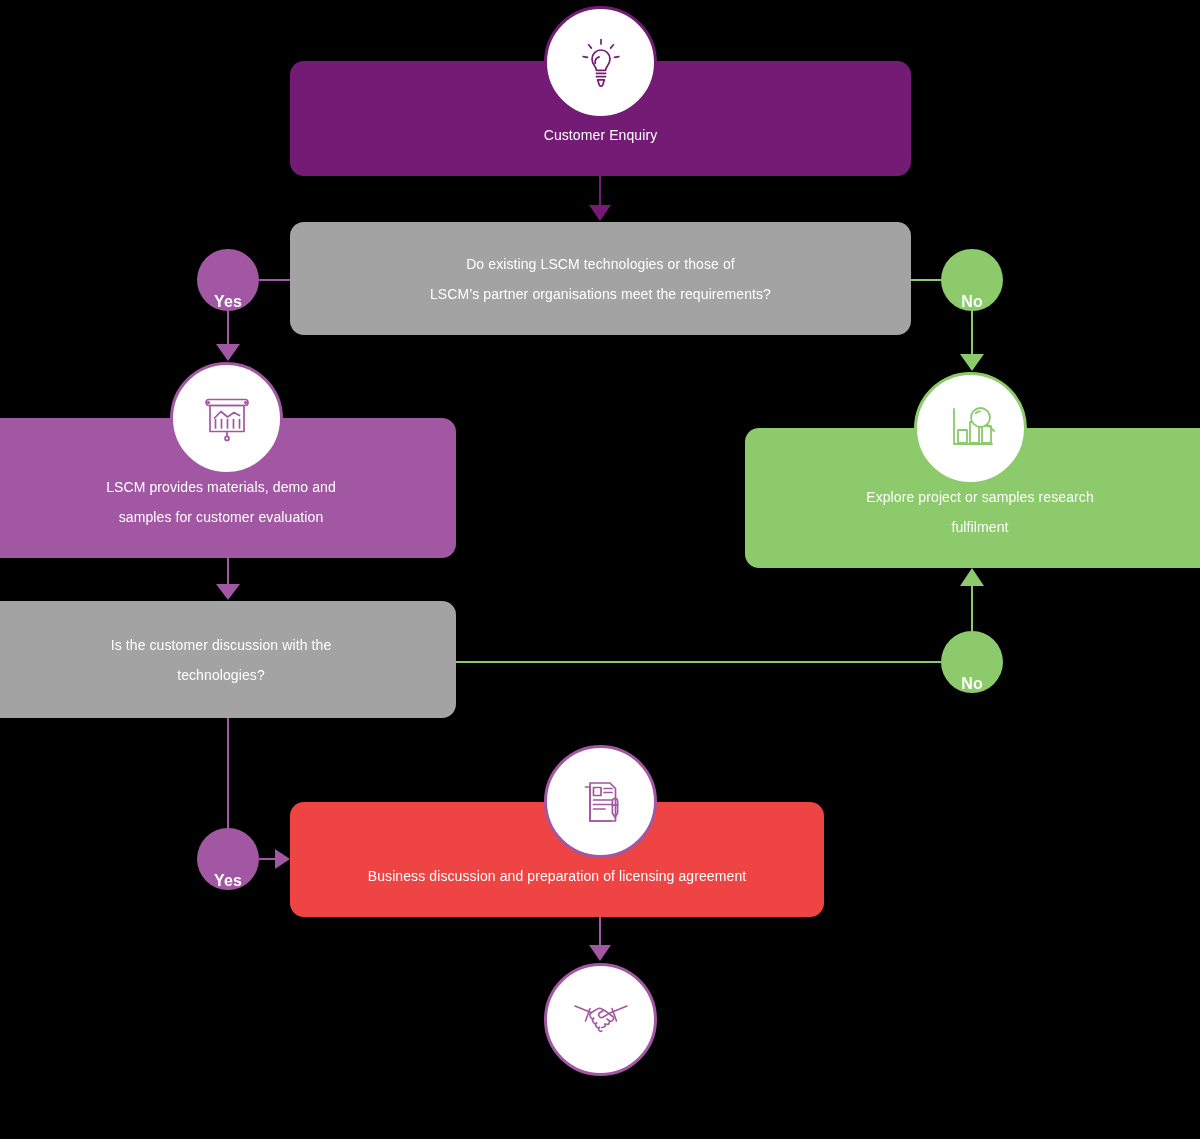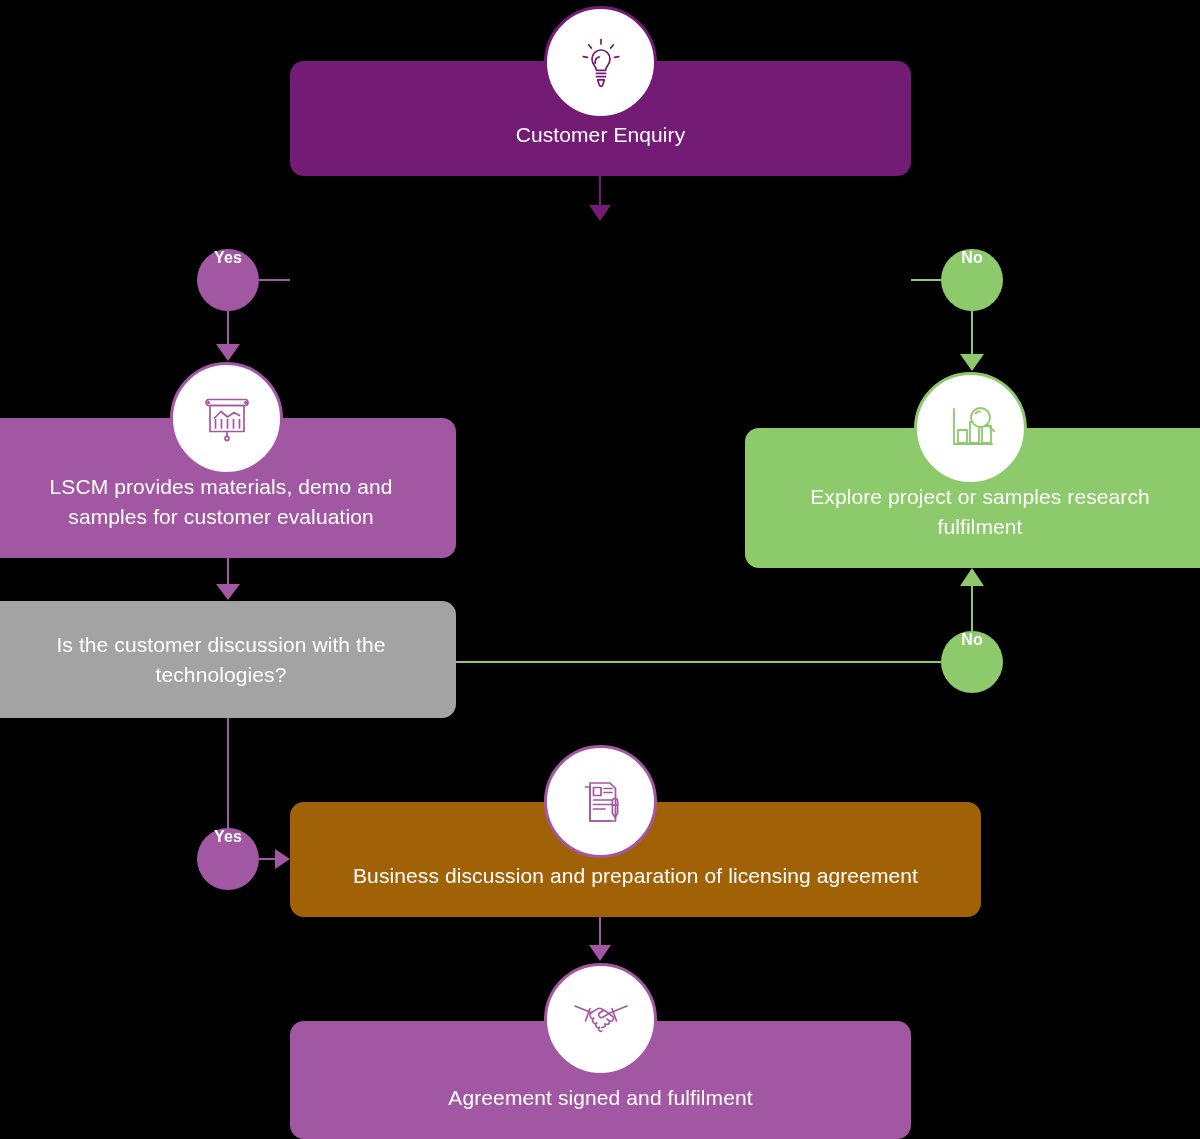--- a/index.html
+++ b/index.html
@@ -25,36 +25,36 @@
     display: flex;
     align-items: flex-end;
     justify-content: center;
     color: #ffffff;
     text-align: center;
   }
   .node .node-label {
     display: block;
     width: 100%;
     padding: 0 26px 26px 26px;
-    font-size: 21px;
+    font-size: 14px;
     line-height: 30px;
     letter-spacing: 0.1px;
     box-sizing: border-box;
   }
   .node.decision {
     align-items: center;
   }
   .node.decision .node-label {
     padding: 0 26px;
   }
   .badge {
     position: absolute;
     border-radius: 50%;
     display: flex;
-    align-items: flex-start;
+    align-items: flex-end;
     justify-content: center;
     color: #ffffff;
     font-size: 16px;
     font-weight: bold;
     letter-spacing: 0.2px;
     z-index: 6;
   }
   .icon-bubble {
     position: absolute;
     border-radius: 50%;
@@ -132,20 +132,26 @@
         <line x1="600" y1="917" x2="600" y2="946" stroke="#A257A3" stroke-width="2"></line>
         <polygon points="589,945 611,945 600,961" fill="#A257A3"></polygon>
       </g>
     </svg>
   </div>
 
   <div class="node" style="left:290px;top:61px;width:621px;height:115px;background:#741B75;">
     <span class="node-label">Customer Enquiry</span>
   </div>
 
+  <div class="node decision" style="left:290px;top:222px;width:621px;height:113px;background:#A3A3A3;">
+    <span class="node-label">
+      <span>Do existing LSCM technologies or those of</span><br>
+      <span>LSCM’s partner organisations meet the requirements?</span>
+    </span>
+  </div>
 
   <div class="node" style="left:-14px;top:418px;width:470px;height:140px;background:#A257A3;">
     <span class="node-label">
       <span>LSCM provides materials, demo and</span><br>
       <span>samples for customer evaluation</span>
     </span>
   </div>
 
   <div class="node" style="left:745px;top:428px;width:470px;height:140px;background:#8CCA6B;">
     <span class="node-label">
@@ -154,27 +160,24 @@
     </span>
   </div>
 
   <div class="node decision" style="left:-14px;top:601px;width:470px;height:117px;background:#A3A3A3;">
     <span class="node-label">
       <span>Is the customer discussion with the</span><br>
       <span>technologies?</span>
     </span>
   </div>
 
-  <div class="node" style="left:290px;top:802px;width:691px;height:115px;background:#a16207;">
+  <div class="node" style="left:290px;top:802px;width:534px;height:115px;background:#ef4444;">
     <span class="node-label">Business discussion and preparation of licensing agreement</span>
   </div>
 
-  <div class="node" style="left:290px;top:1021px;width:621px;height:118px;background:#A257A3;">
-    <span class="node-label">Agreement signed and fulfilment</span>
-  </div>
 
   <div class="icon-bubble" style="left:544px;top:6px;width:113px;height:113px;border:3px solid #741B75;">
     <span>
       <svg width="56" height="56" viewBox="0 0 56 56" fill="none" stroke="#741B75" stroke-width="1.7" stroke-linecap="round" stroke-linejoin="round">
         <path d="M19 24a9 9 0 0 1 18 0c0 4-2.2 6.2-3.4 8.2-.7 1.2-1 2-1 3.1h-9.2c0-1.1-.3-1.9-1-3.1C21.2 30.2 19 28 19 24z"></path>
         <path d="M22.2 28.3a6 6 0 0 1 3.9-6.4"></path>
         <line x1="28" y1="9" x2="28" y2="4.5"></line>
         <line x1="18.4" y1="13.1" x2="15.6" y2="9.8"></line>
         <line x1="37.6" y1="13.1" x2="40.4" y2="9.8"></line>
         <line x1="14.5" y1="22.4" x2="10.2" y2="21.6"></line>

